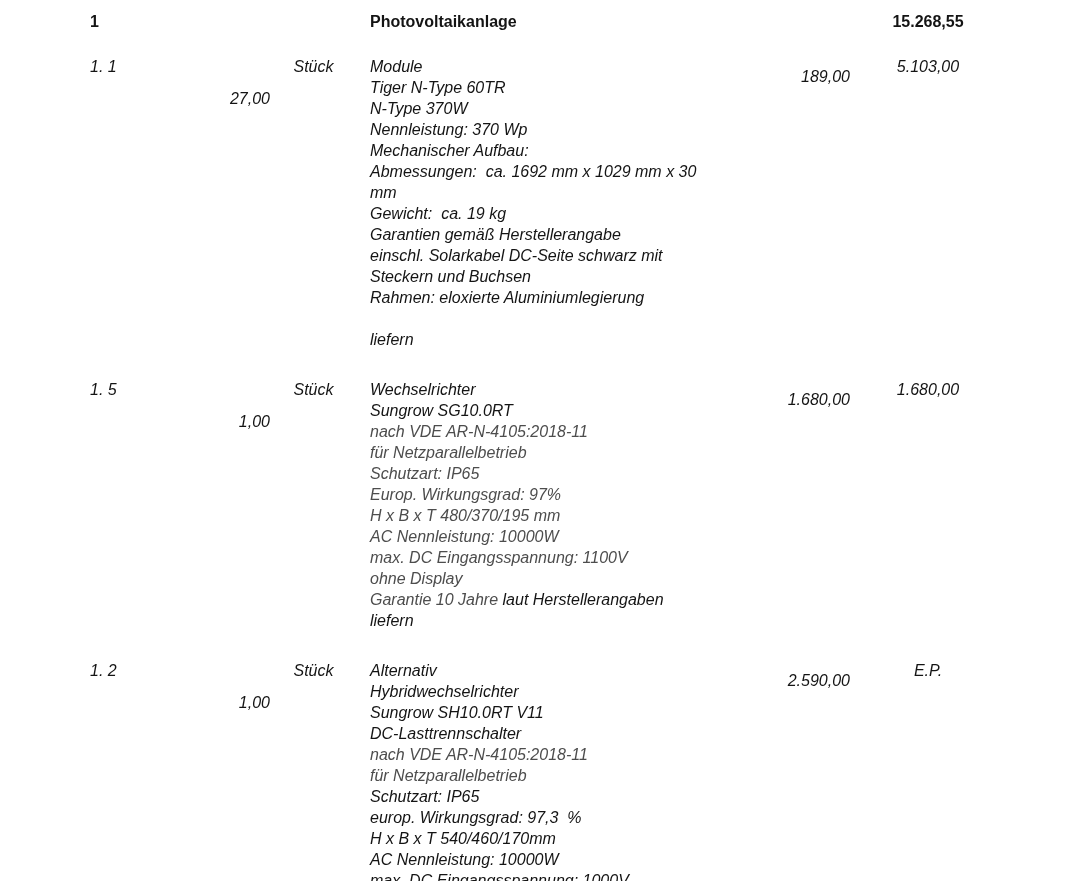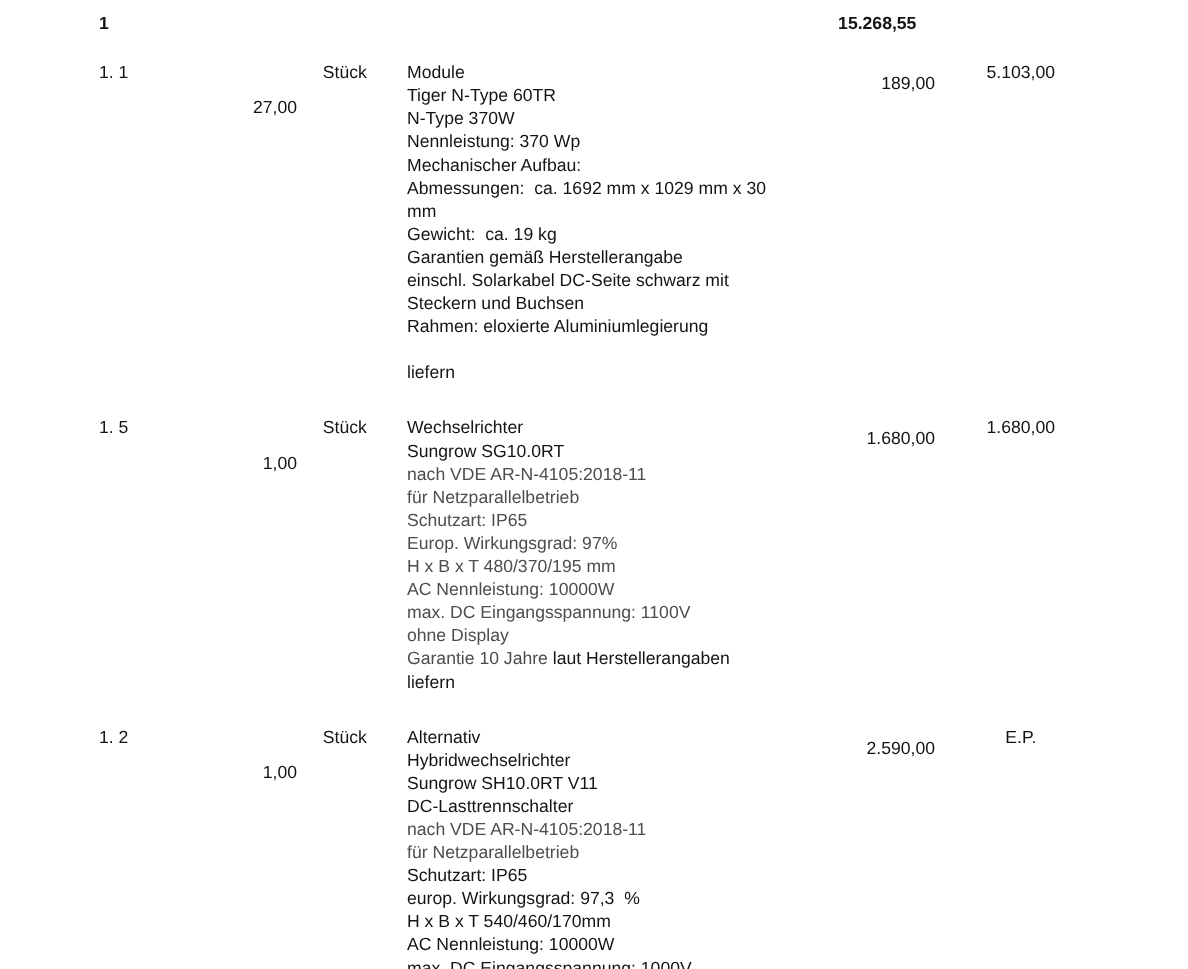--- a/index.html
+++ b/index.html
@@ -19,40 +19,41 @@
   .doc {
     padding: 11px 0 0 90px;
     width: 916px;
   }
   .row {
     display: grid;
     grid-template-columns: 100px 80px 87px 388px 105px 156px;
     align-items: start;
   }
   .row.group-header { font-weight: bold; }
-  .item-row { margin-top: 29px; }
+  .item-row { margin-top: 29px; font-style: italic; }
   .item-row.first { margin-top: 13px; }
   .cell { white-space: pre-wrap; }
   .cell.qty   { text-align: right; margin-top: 32px; }
   .cell.unit  { text-align: center; }
   .cell.desc  { padding-left: 13px; }
   .cell.price { text-align: right; margin-top: 10px; }
   .cell.total { text-align: center; }
   .desc-line { white-space: pre-wrap; min-height: 21px; }
   .muted { color: var(--muted-color, #4d4d4d); }
 </style>
 </head>
 <body style="--text-color: #141414; --muted-color: #4d4d4d; background: rgb(255, 255, 255);">
 
 <div class="doc">
 
   <div class="row group-header">
     <div class="cell pos">1</div>
     <div class="cell qty"></div>
     <div class="cell unit"></div>
+    <div class="cell desc">Photovoltaikanlage</div>
     <div class="cell price"></div>
     <div class="cell total">15.268,55</div>
   </div>
 
   <div>
   <div class="row item-row first">
     <div class="cell pos">1. 1</div>
     <div class="cell qty">27,00</div>
     <div class="cell unit">Stück</div>
     <div class="cell desc"><div class="desc-line"><span>Module</span></div><div class="desc-line"><span>Tiger N-Type 60TR</span></div><div class="desc-line"><span>N-Type 370W</span></div><div class="desc-line"><span>Nennleistung: 370 Wp</span></div><div class="desc-line"><span>Mechanischer Aufbau:</span></div><div class="desc-line"><span>Abmessungen:  ca. 1692 mm x 1029 mm x 30</span></div><div class="desc-line"><span>mm</span></div><div class="desc-line"><span>Gewicht:  ca. 19 kg</span></div><div class="desc-line"><span>Garantien gemäß Herstellerangabe</span></div><div class="desc-line"><span>einschl. Solarkabel DC-Seite schwarz mit</span></div><div class="desc-line"><span>Steckern und Buchsen</span></div><div class="desc-line"><span>Rahmen: eloxierte Aluminiumlegierung</span></div><div class="desc-line">&nbsp;</div><div class="desc-line"><span>liefern</span></div></div>

